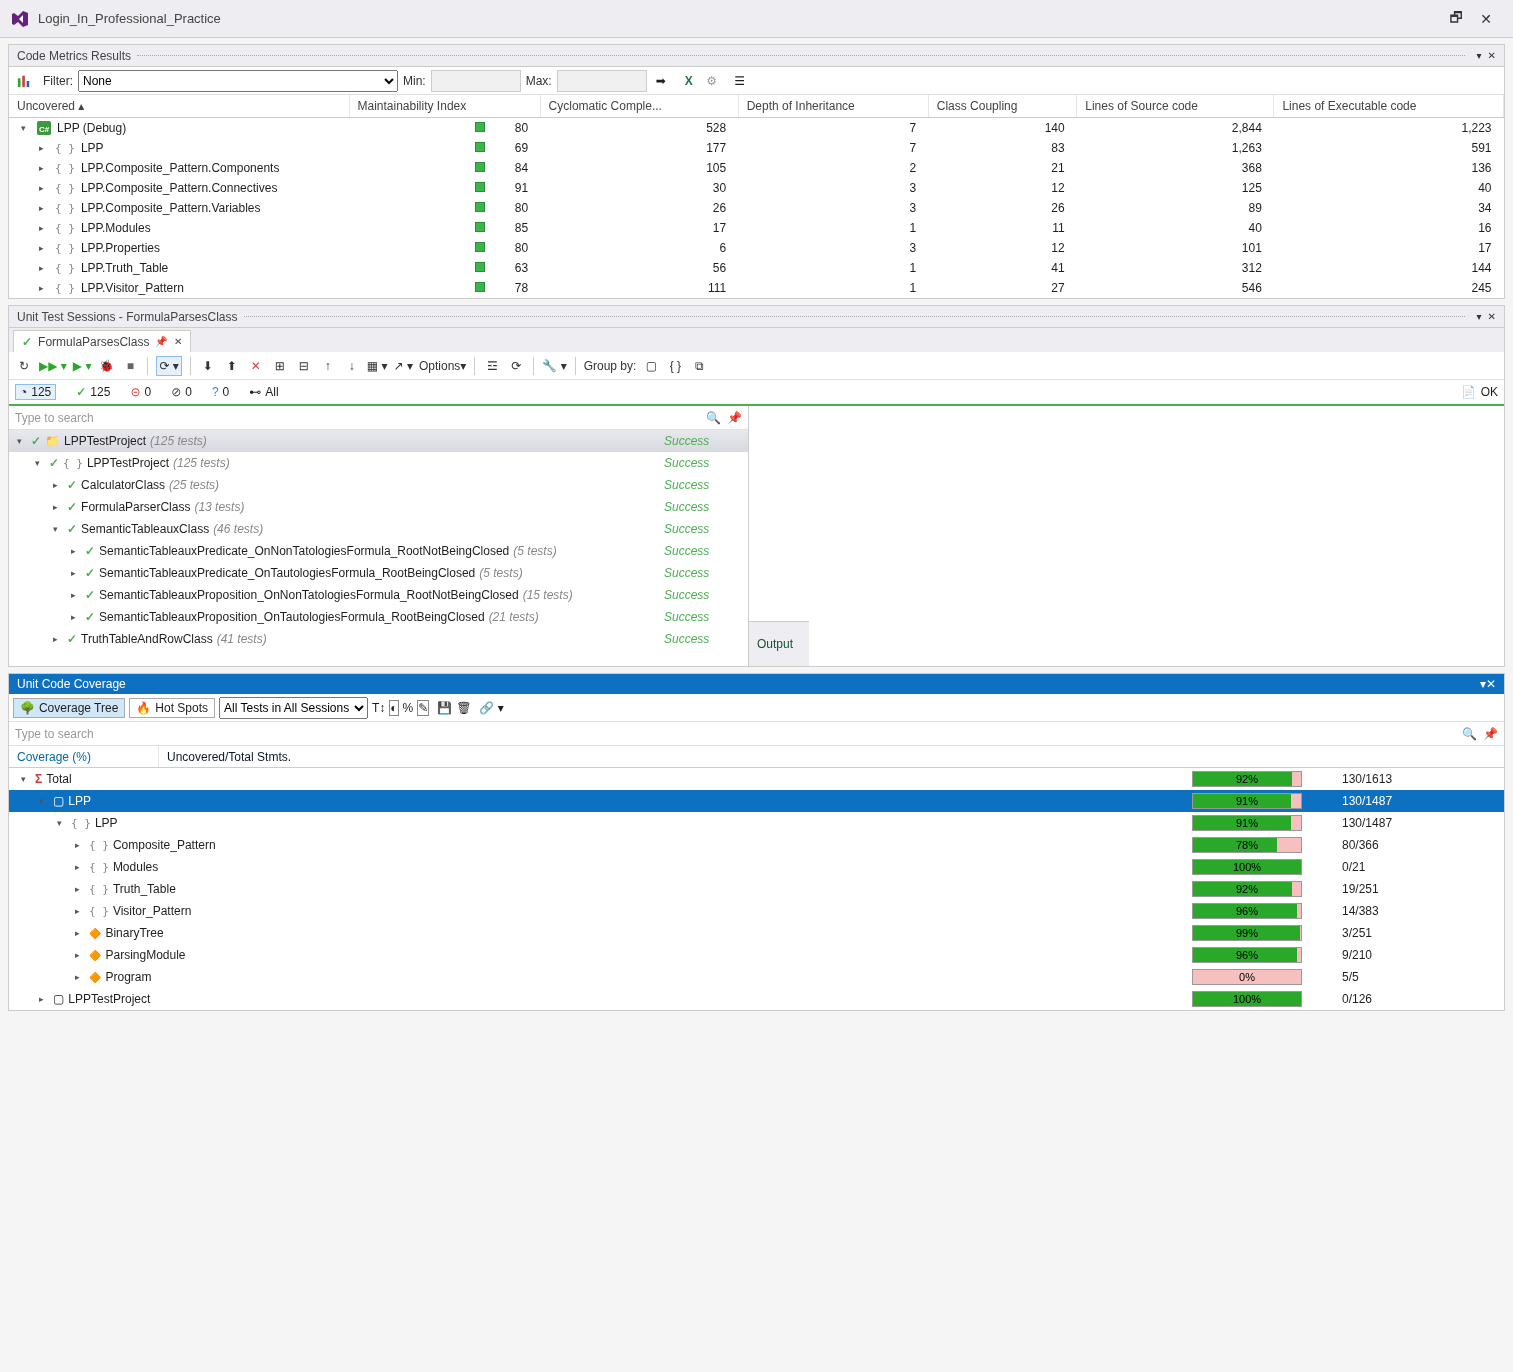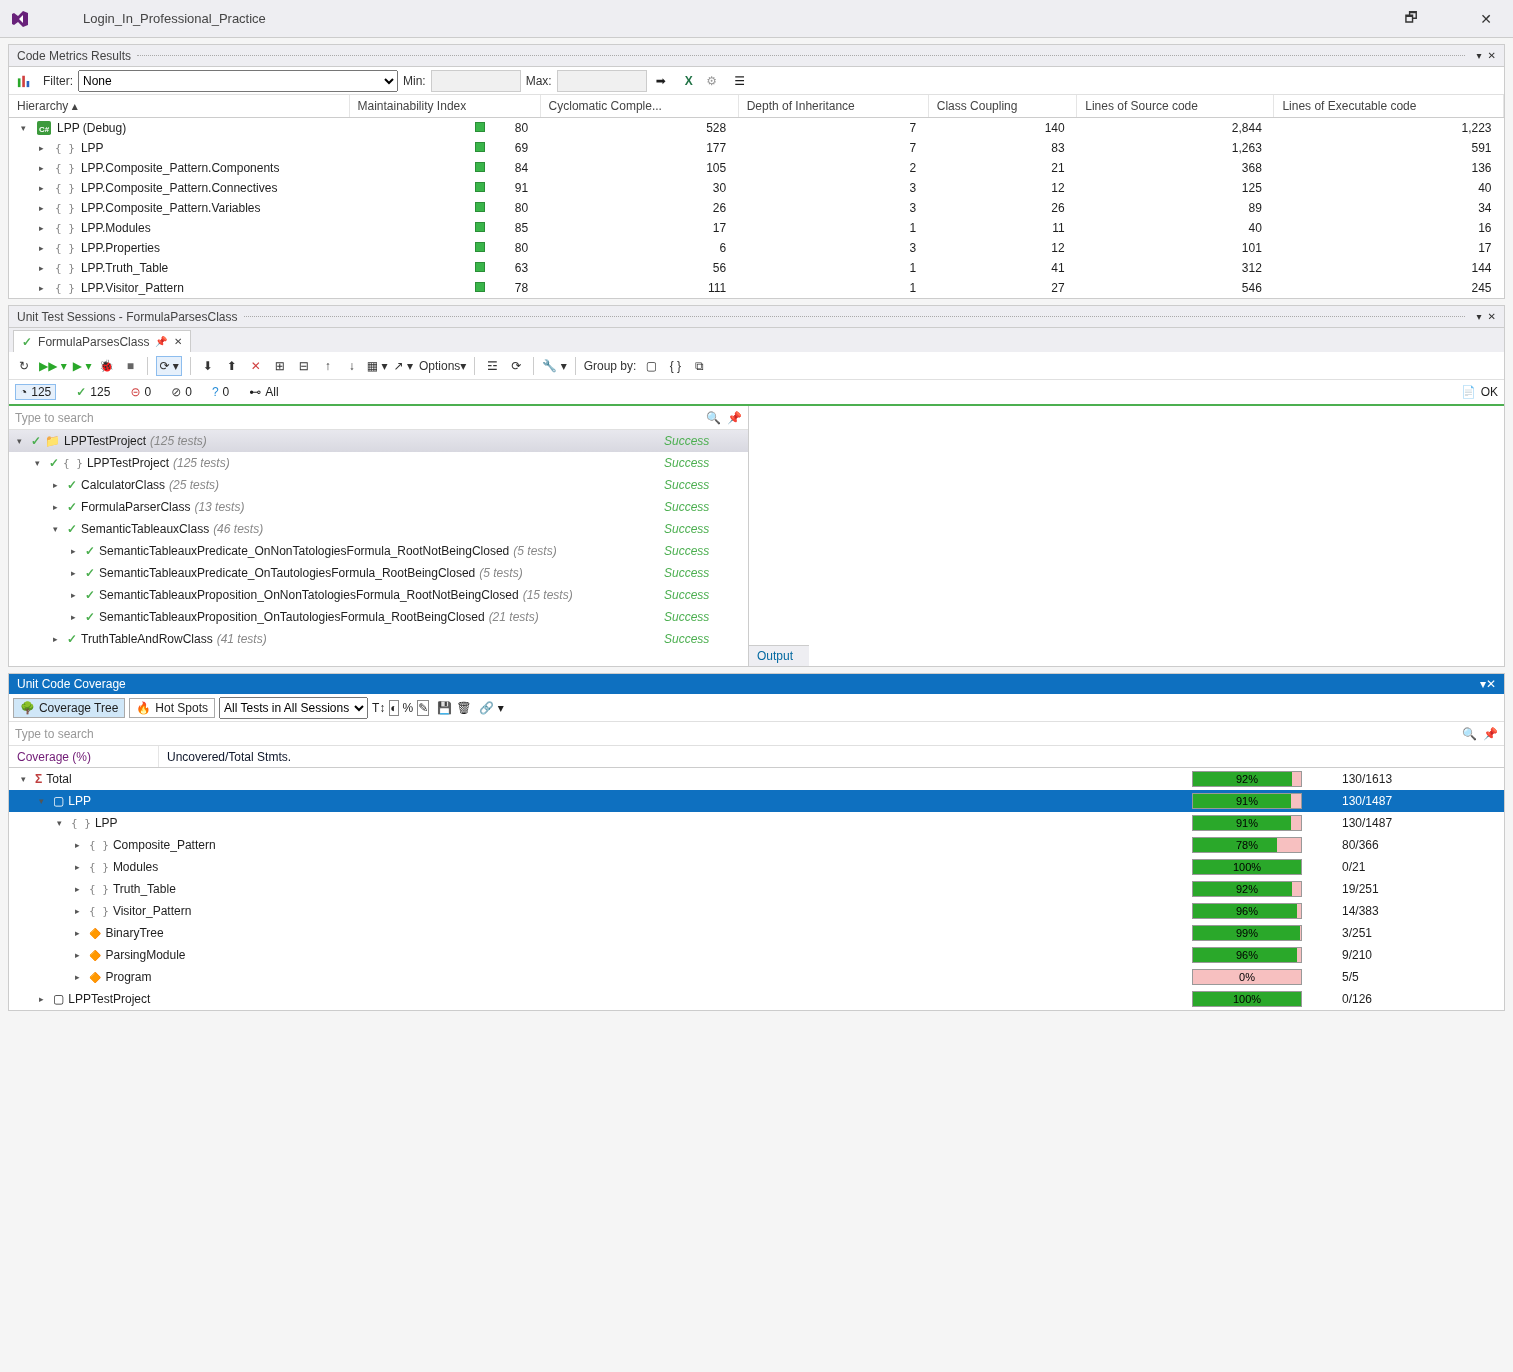--- a/index.html
+++ b/index.html
@@ -1,20 +1,20 @@
 <!DOCTYPE html>
 <html><head>
 <meta charset="utf-8">
 <style>
 * { box-sizing: border-box; margin: 0; padding: 0; }
 html, body { width: 1513px; height: 1372px; font-family: "Segoe UI", sans-serif; font-size: 12px; background: #fff; color: #1e1e1e; }
 body { background: #f5f5f5; }
 
 
-.titlebar { height: 38px; display: flex; align-items: center; padding: 0 12px; background: #eeeef2; border-bottom: 1px solid #ccc; gap: 45px; }
+.titlebar { height: 38px; display: flex; align-items: center; padding: 0 12px; background: #eeeef2; border-bottom: 1px solid #ccc; }
 .titlebar .vs-icon { width: 16px; height: 16px; margin-right: 10px; }
 .titlebar .title { color: #444; font-size: 13px; flex: 1; }
 .titlebar .winbtn { width: 30px; text-align: center; font-size: 14px; color: #333; cursor: pointer; }
 
 
 .panel { border: 1px solid #ccc; margin: 6px 8px; background: #fff; }
 .panel-head { height: 22px; display: flex; align-items: center; padding: 0 8px; background: #eeeef2; color: #444; font-size: 12px; border-bottom: 1px solid #ccc; }
 .panel-head .dotfill { flex: 1; margin: 0 6px; border-bottom: 1px dotted #aaa; height: 0; }
 .panel-head .pbtn { font-size: 10px; margin-left: 6px; cursor: pointer; color: #333; }
 
@@ -59,33 +59,33 @@
 
 
 .cov-head { background: #0e70c0; color: #fff; height: 20px; display: flex; align-items: center; padding: 0 8px; font-size: 12px; }
 .cov-tool { height: 28px; display: flex; align-items: center; gap: 4px; padding: 0 4px; border-bottom: 1px solid #e0e0e0; }
 .cov-tool .seg { border: 1px solid #aaa; padding: 2px 6px; display: flex; align-items: center; gap: 4px; cursor: pointer; }
 .cov-tool .seg.active { background: #d0e7f8; }
 .cov-tool select { height: 22px; font-size: 12px; }
 .cov-grid { width: 100%; }
 .cov-hdr { height: 22px; display: flex; border-bottom: 1px solid #ccc; }
 .cov-hdr .c1 { flex: 1; padding: 4px 8px; color: #444; border-right: 1px solid #e5e5e5; }
-.cov-hdr .c2 { width: 150px; padding: 4px 8px; color: #701a75; border-right: 1px solid #e5e5e5; }
+.cov-hdr .c2 { width: 150px; padding: 4px 8px; color: #0369a1; border-right: 1px solid #e5e5e5; }
 .cov-hdr .c3 { width: 170px; padding: 4px 8px; color: #0f172a; }
 .cov-row { height: 22px; display: flex; align-items: center; }
 .cov-row .c1 { flex: 1; padding: 0 8px; display: flex; align-items: center; gap: 4px; }
 .cov-row .c2 { width: 150px; padding: 0 8px; }
 .cov-row .c3 { width: 170px; padding: 0 8px; }
 .cov-row.sel { background: #0e70c0; color: #fff; }
 .bar { width: 110px; height: 16px; background: #f7c0c0; position: relative; border: 1px solid #999; }
 .bar .fill { position: absolute; left: 0; top: 0; bottom: 0; background: #2aa82a; }
 .bar .txt { position: absolute; left: 0; right: 0; text-align: center; font-size: 11px; line-height: 14px; color: #000; }
 .cov-row.sel .c3 { color: #fff; }
 .class-icon { color: #c27e0e; font-size: 10px; }
-.output-tab { border-top: 1px solid #ccc; padding: 3px 8px; background: #eeeef2; color: #0369a1; width: 60px; }
+.output-tab { border-top: 1px solid #ccc; padding: 15px 8px; background: #eeeef2; color: #14532d; width: 60px; }
 .gray-lbl { color: #888; }
 </style>
 </head>
 <body>
 
 <div class="titlebar">
   <svg class="vs-icon" viewBox="0 0 16 16">
       <path fill="#68217a" d="M11 0 6 5 2 2 0 3v10l2 1 4-3 5 5 5-2V2z"></path>
       <path fill="#fff" d="M11 4v8L7 8z"></path>
     </svg>
@@ -119,21 +119,21 @@
     <span class="ic">➡</span>
     <span class="sep"></span>
     <span class="ic" style="color:#217346;font-weight:bold;">X</span>
     <span class="ic" style="color:#999;">⚙</span>
     <span class="sep"></span>
     <span class="ic">☰</span>
   </div>
   <table class="grid">
     <thead>
         <tr id="cm-head-row">
-          <th style="width: 340px;">Hierarchy ▴</th>
+          <th style="width: 340px;">Uncovered ▴</th>
           <th>Maintainability Index</th>
           <th>Cyclomatic Comple...</th>
           <th>Depth of Inheritance</th>
           <th>Class Coupling</th>
           <th>Lines of Source code</th>
           <th>Lines of Executable code</th>
         </tr>
       </thead>
     <tbody id="cm-body">
         <tr>

